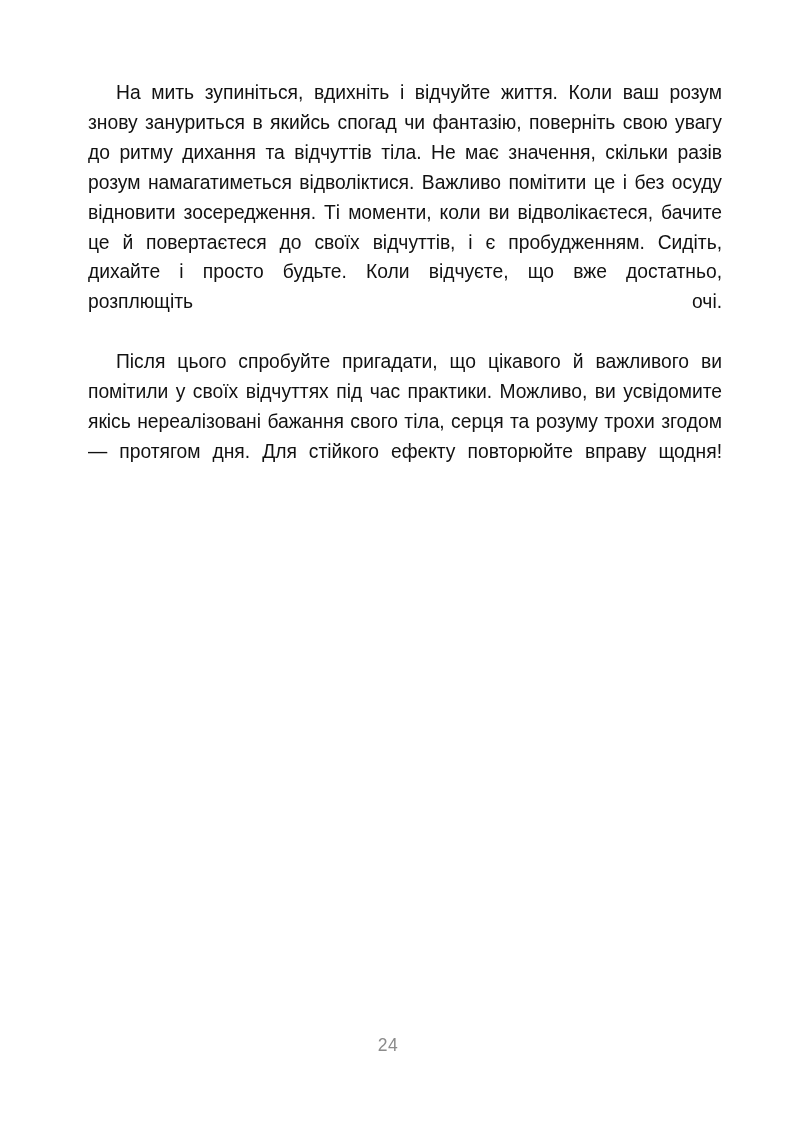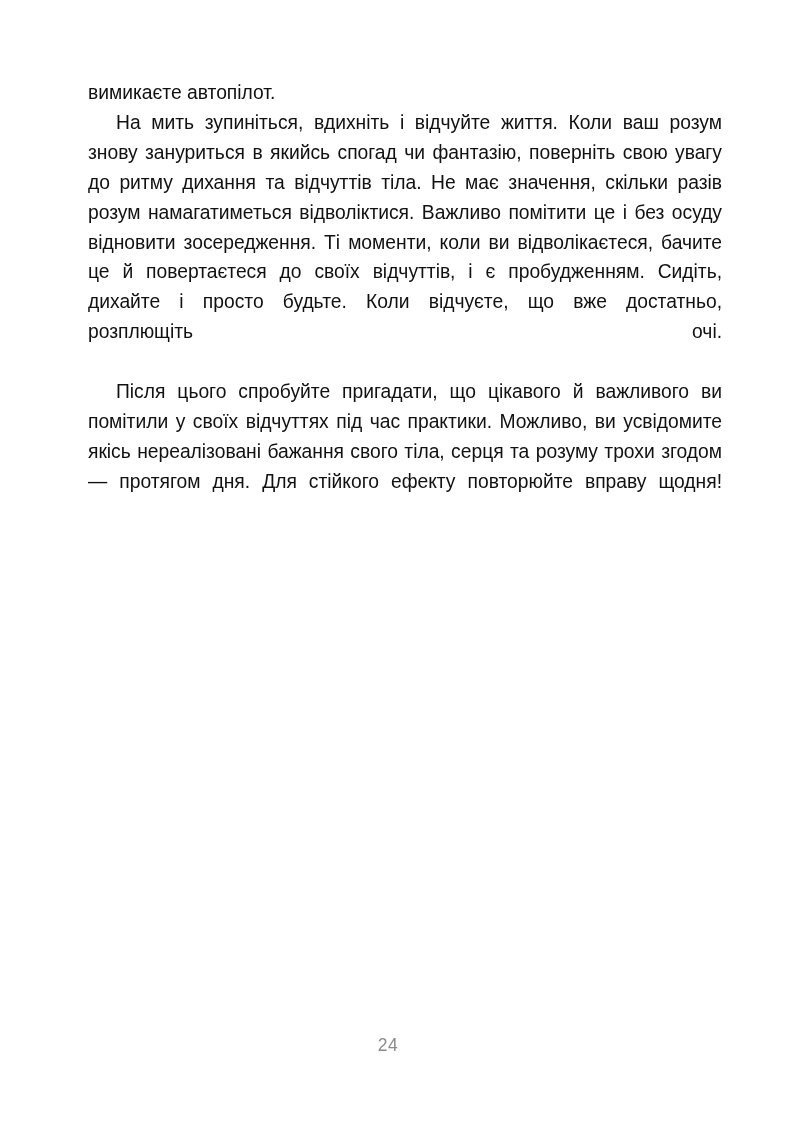--- a/index.html
+++ b/index.html
@@ -74,21 +74,20 @@
     letter-spacing: 0.4px;
   }
 </style>
 </head>
 <body>
 
 <div class="page">
 
   <div class="text-block">
 
-    <p class="para continuation">вимикаєте автопілот.</p>
 
     <p class="para indented">На мить зупиніться, вдихніть і відчуйте життя. Коли ваш розум знову зануриться в якийсь спогад чи фантазію, поверніть свою увагу до ритму дихання та відчуттів тіла. Не має значення, скільки разів розум намагатиметься відволіктися. Важливо помітити це і без осуду відновити зосередження. Ті моменти, коли ви відволікаєтеся, бачите це й повертаєтеся до своїх відчуттів, і є пробудженням. Сидіть, дихайте і просто будьте. Коли відчуєте, що вже достатньо, розплющіть очі.</p>
 
     <p class="para indented">Після цього спробуйте пригадати, що цікавого й важливого ви помітили у своїх відчуттях під час практики. Можливо, ви усвідомите якісь нереалізовані бажання свого тіла, серця та розуму трохи згодом — протягом дня. Для стійкого ефекту повторюйте вправу щодня!</p>
 
   </div>
 
   <div class="page-number">24</div>
 
 </div>

